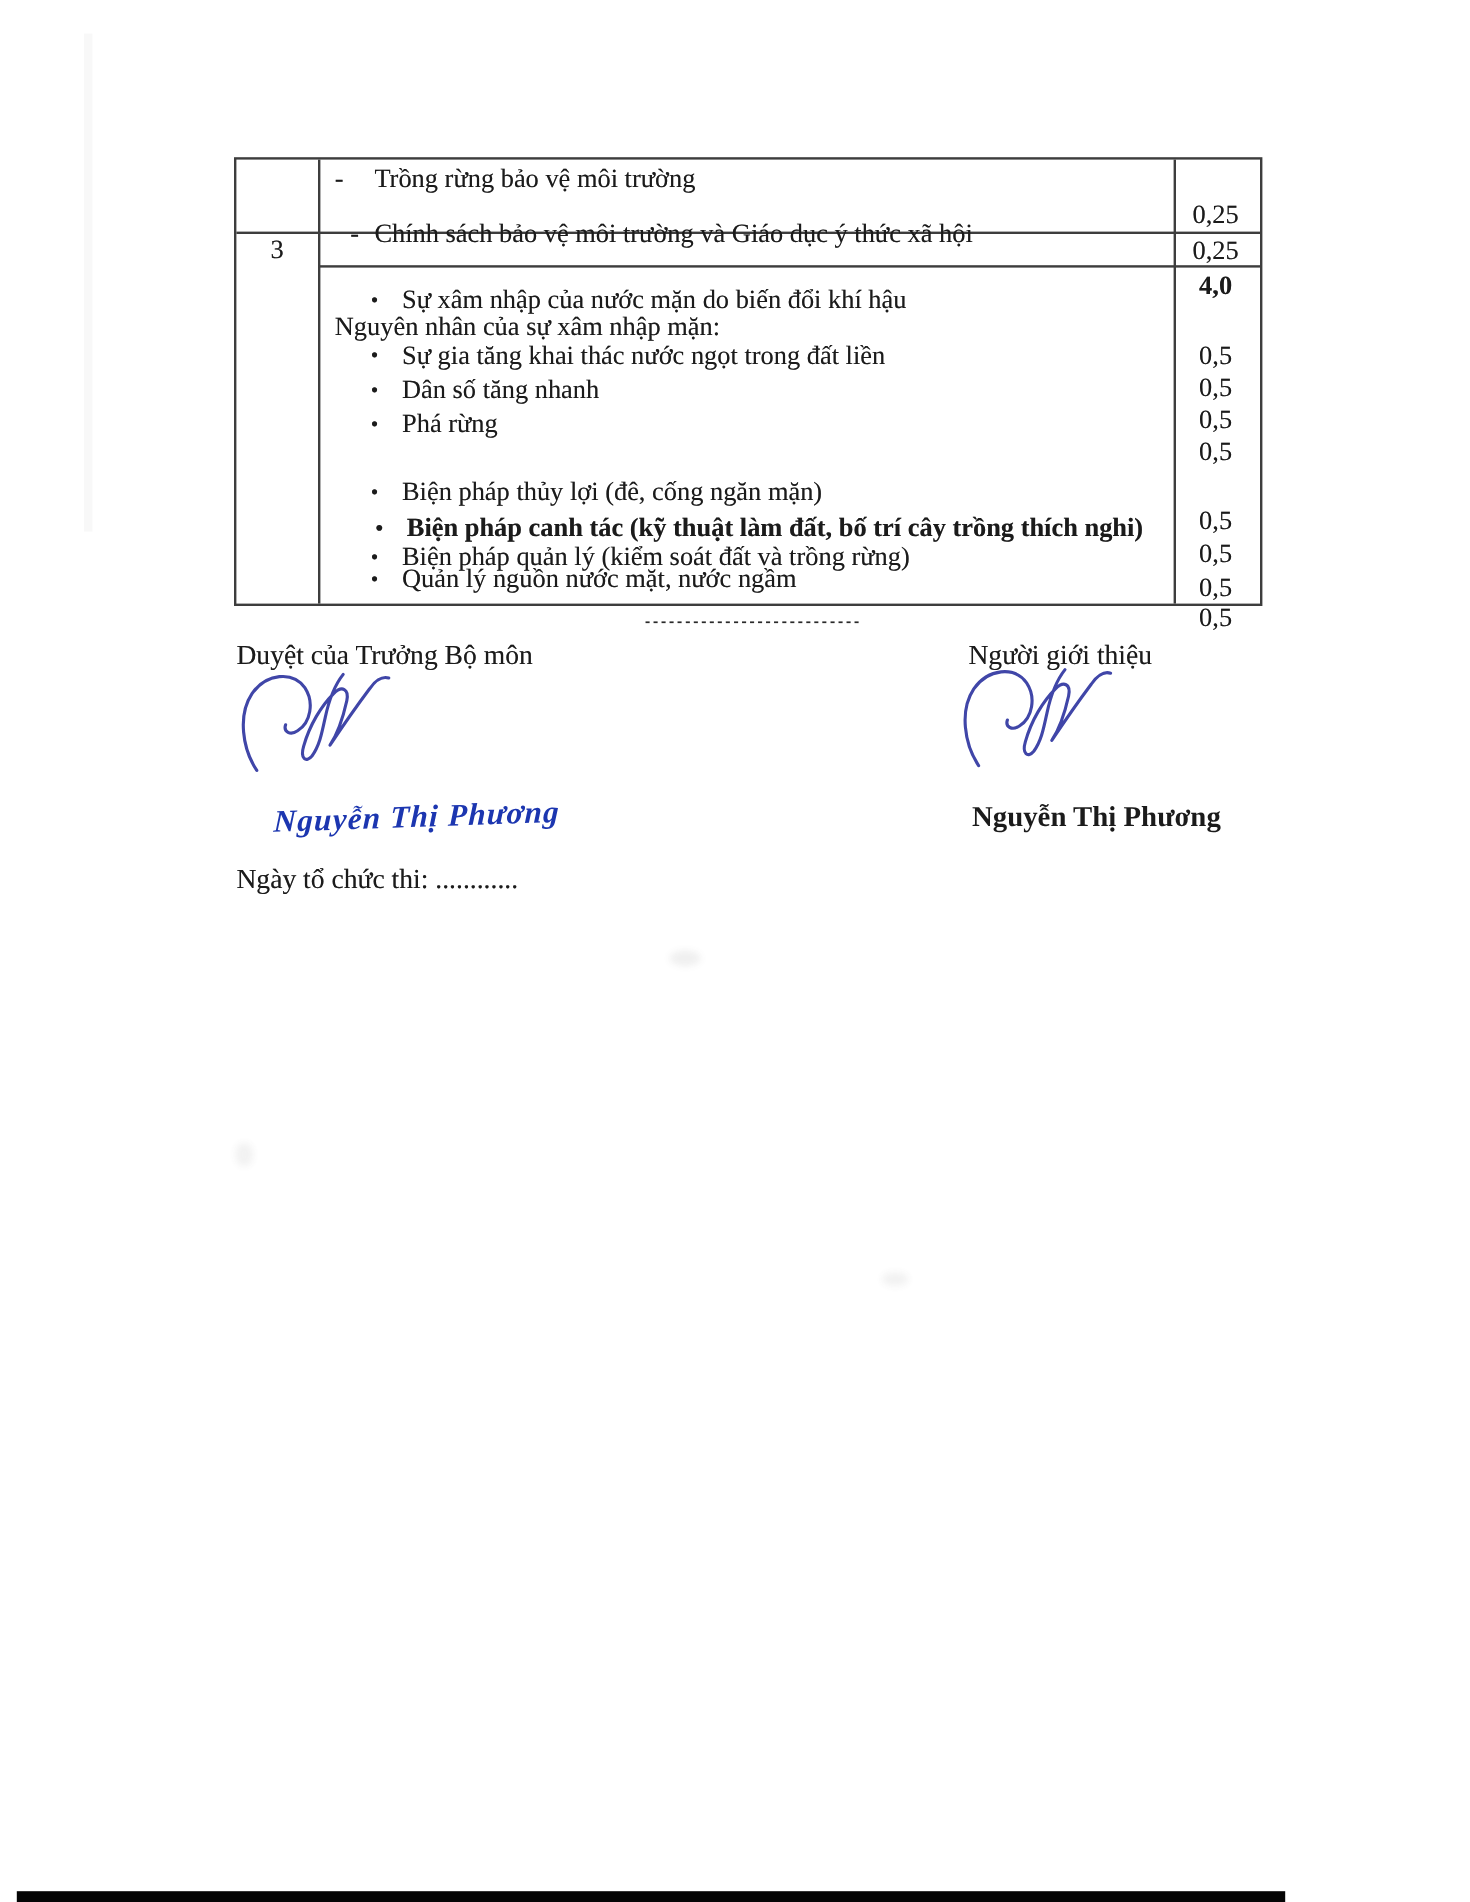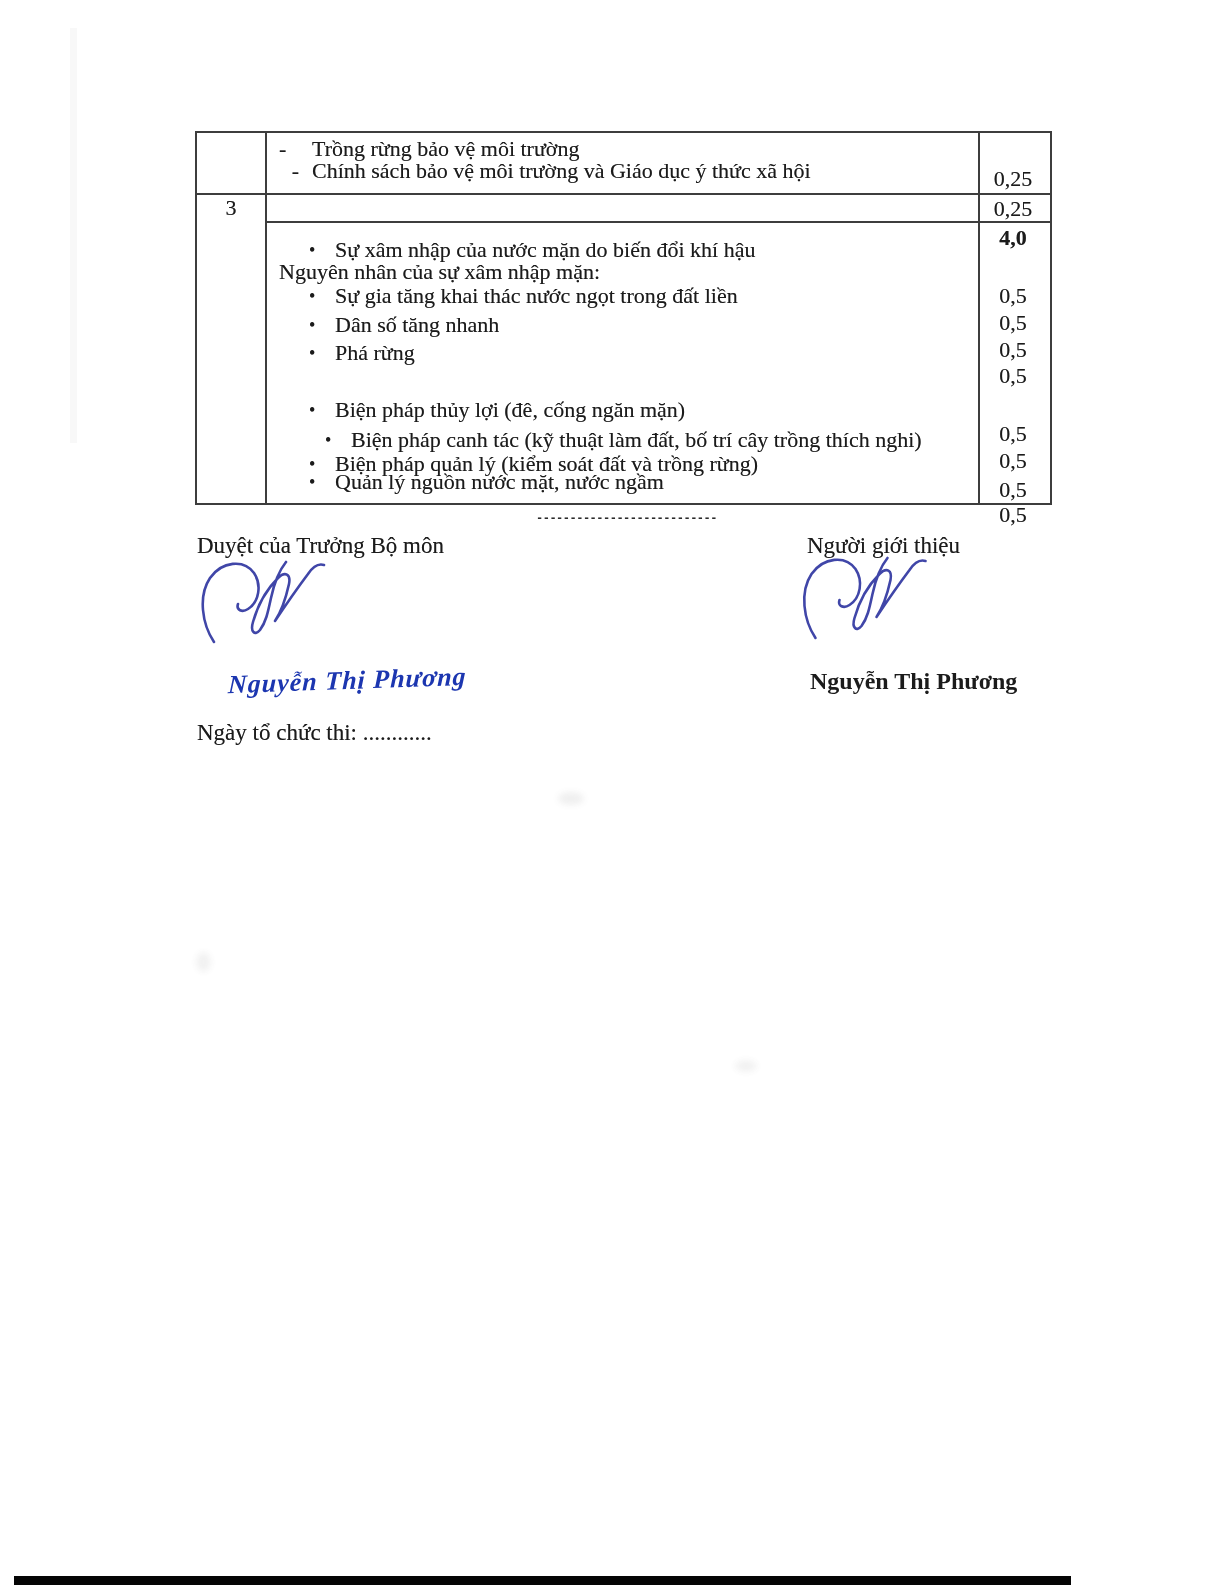--- a/index.html
+++ b/index.html
@@ -66,21 +66,21 @@
     <div class="vline col-num"></div>
     <div class="vline col-pts"></div>
     <div class="hline h1"></div>
     <div class="hline h2"></div>
 
     <div class="abs txt" style="left:82px; top:3px;">
       <span class="dash-bullet">-</span><span>Trồng rừng bảo vệ môi trường</span>
     </div>
     <div class="abs txt pts" style="top:3px;">0,25</div>
 
-    <div class="abs txt" style="left:82px; top:25px;text-align:center;">
+    <div class="abs txt" style="left:82px; top:49px;text-align:center;">
       <span class="dash-bullet">-</span><span>Chính sách bảo vệ môi trường và Giáo dục ý thức xã hội</span>
     </div>
     <div class="abs txt pts" style="top:33px;">0,25</div>
 
     <div class="abs txt qnum" style="top:62px;">3</div>
     <div class="abs txt pts total" style="top:62px;">4,0</div>
 
     <div class="abs answer-row">
       <div class="abs txt" style="left:82px; top:5px;margin-top:31px;">Nguyên nhân của sự xâm nhập mặn:</div>
 
@@ -94,21 +94,21 @@
         <span class="dot-bullet">•</span><span>Dân số tăng nhanh</span>
       </div>
       <div class="abs txt" style="left:112px; top:117px;">
         <span class="dot-bullet">•</span><span>Phá rừng</span>
       </div>
 
 
       <div class="abs txt" style="left:112px; top:174px;">
         <span class="dot-bullet">•</span><span>Biện pháp thủy lợi (đê, cống ngăn mặn)</span>
       </div>
-      <div class="abs txt" style="left:128px; top:204px;">
+      <div class="abs txt" style="left:116px; top:204px;font-weight:bold;">
         <span class="dot-bullet">•</span><span>Biện pháp canh tác (kỹ thuật làm đất, bố trí cây trồng thích nghi)</span>
       </div>
       <div class="abs txt" style="left:112px; top:228px;">
         <span class="dot-bullet">•</span><span>Biện pháp quản lý (kiểm soát đất và trồng rừng)</span>
       </div>
       <div class="abs txt" style="left:112px; top:246px;">
         <span class="dot-bullet">•</span><span>Quản lý nguồn nước mặt, nước ngầm</span>
       </div>
 
       <div class="abs txt pts" style="top:30px;">0,5</div>

